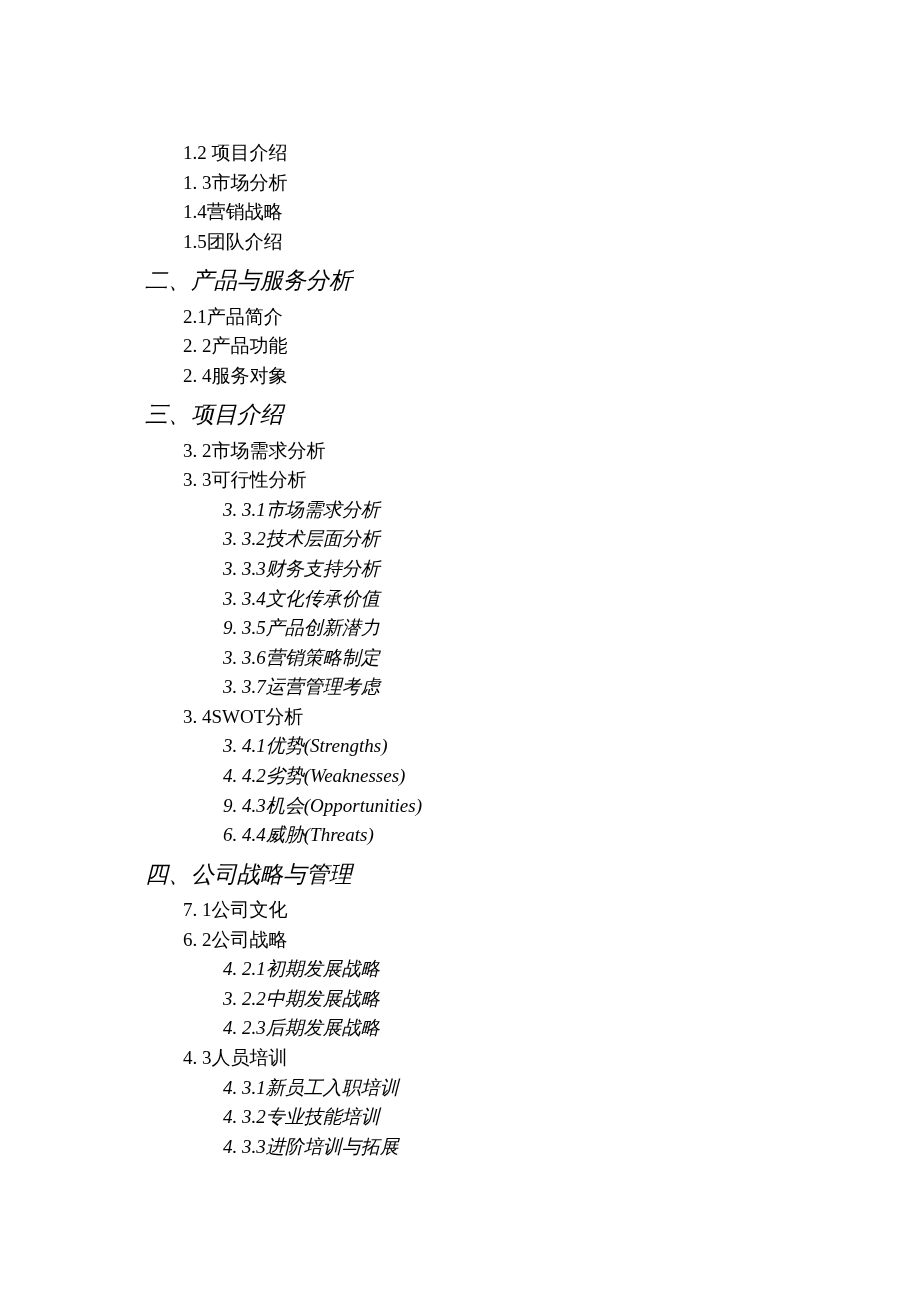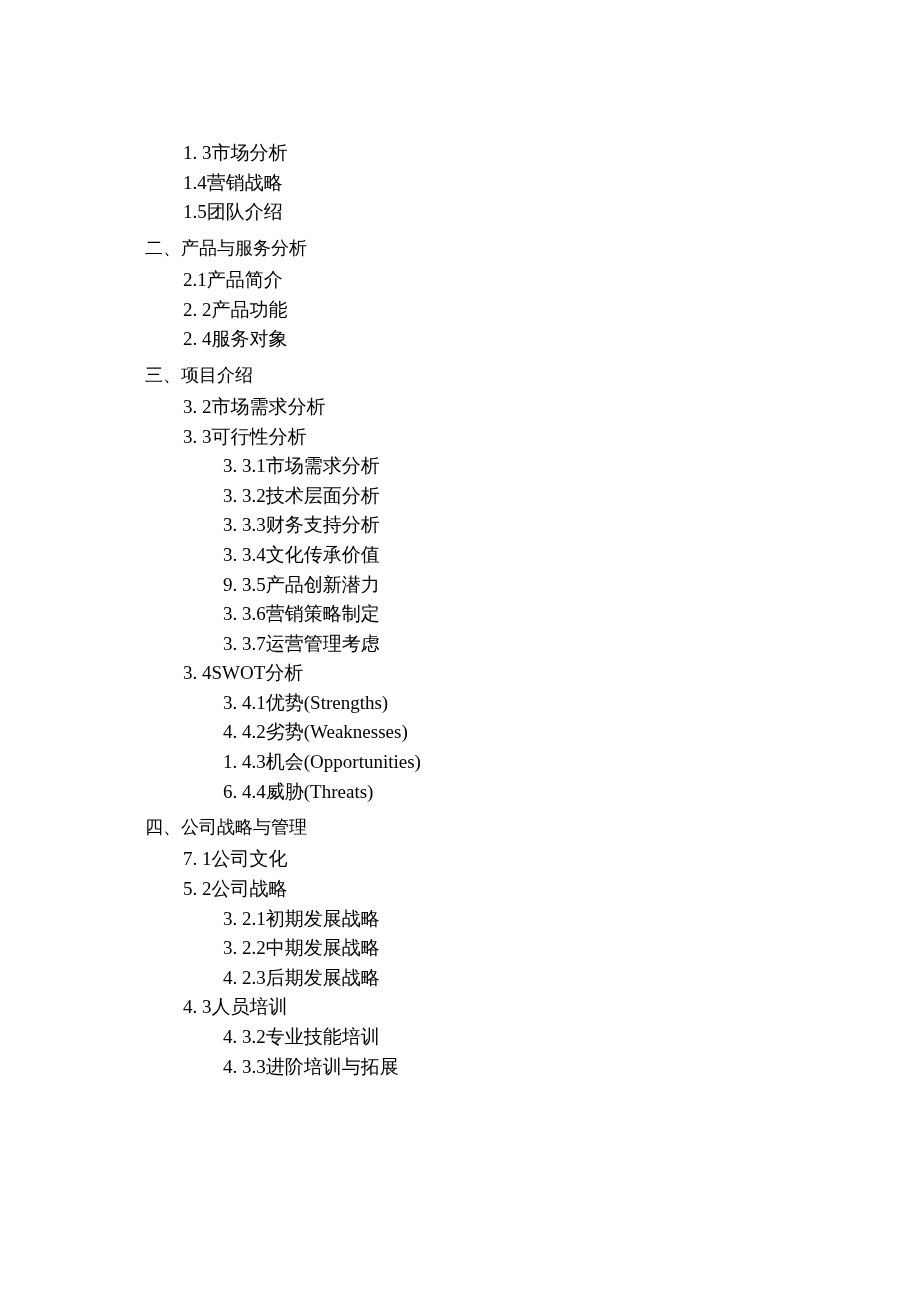--- a/index.html
+++ b/index.html
@@ -14,62 +14,66 @@
       height: 1301px;
       padding: 140px 0 0 0;
       color: #000000;
       font-size: 19px;
       line-height: 1.4;
     }
     .content {
       padding-left: 145px;
     }
     .heading {
-      font-size: 18px;
+      font-size: 23px;
       margin-left: 0px;
       margin-top: 10px;
       margin-bottom: 6px;
+      font-style: italic;
     }
     .level1 {
       margin-left: 38px;
       margin-bottom: 3px;
     }
     .level2 {
       margin-left: 78px;
       margin-bottom: 3px;
+      font-style: italic;
     }
   </style>
 </head>
 <body>
 
 <div class="content" id="doc-content">
+    <div class="level1">1.2   项目介绍</div>
     <div class="level1">1.   3市场分析</div>
     <div class="level1">1.4营销战略</div>
     <div class="level1">1.5团队介绍</div>
     <div class="heading">二、产品与服务分析</div>
     <div class="level1">2.1产品简介</div>
     <div class="level1">2.   2产品功能</div>
     <div class="level1">2.   4服务对象</div>
     <div class="heading">三、项目介绍</div>
     <div class="level1">3.   2市场需求分析</div>
     <div class="level1">3.   3可行性分析</div>
     <div class="level2">3.   3.1市场需求分析</div>
     <div class="level2">3.   3.2技术层面分析</div>
     <div class="level2">3.   3.3财务支持分析</div>
     <div class="level2">3.   3.4文化传承价值</div>
     <div class="level2">9.   3.5产品创新潜力</div>
     <div class="level2">3.   3.6营销策略制定</div>
     <div class="level2">3.   3.7运营管理考虑</div>
     <div class="level1">3.   4SWOT分析</div>
     <div class="level2">3.   4.1优势(Strengths)</div>
     <div class="level2">4.   4.2劣势(Weaknesses)</div>
-    <div class="level2">1.   4.3机会(Opportunities)</div>
+    <div class="level2">9.   4.3机会(Opportunities)</div>
     <div class="level2">6.   4.4威胁(Threats)</div>
     <div class="heading">四、公司战略与管理</div>
     <div class="level1">7.   1公司文化</div>
-    <div class="level1">5.   2公司战略</div>
-    <div class="level2">3.   2.1初期发展战略</div>
+    <div class="level1">6.   2公司战略</div>
+    <div class="level2">4.   2.1初期发展战略</div>
     <div class="level2">3.   2.2中期发展战略</div>
     <div class="level2">4.   2.3后期发展战略</div>
     <div class="level1">4.   3人员培训</div>
+    <div class="level2">4.   3.1新员工入职培训</div>
     <div class="level2">4.   3.2专业技能培训</div>
     <div class="level2">4.   3.3进阶培训与拓展</div>
   </div>
 
 </body></html>

